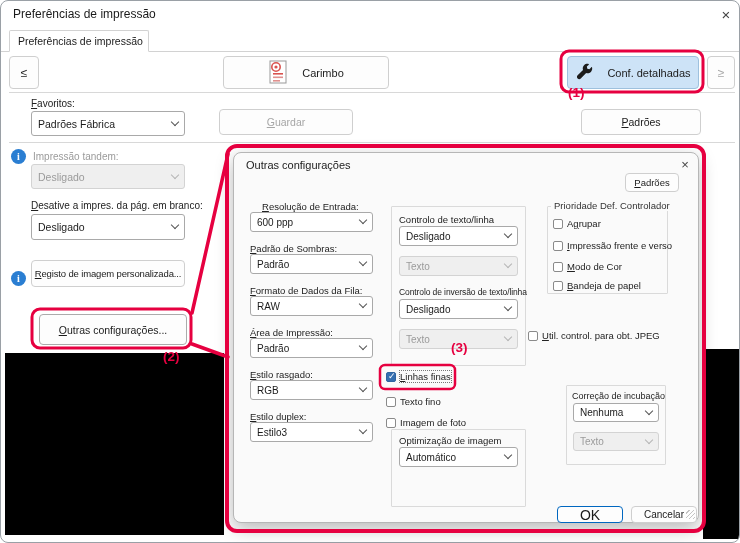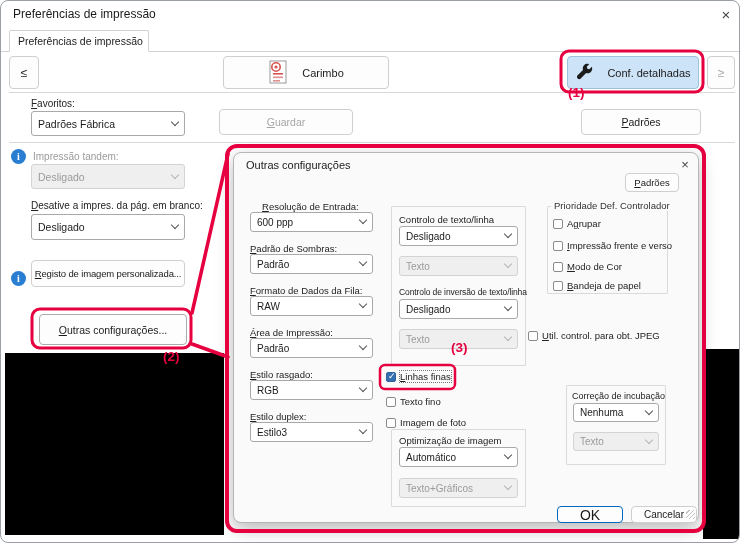--- a/index.html
+++ b/index.html
@@ -214,24 +214,20 @@
       <span class="chk"></span>
       <span class="cl">Imagem de foto</span>
     </div>
 
     <div class="grp" style="left:157px;top:276px;width:135px;height:78px"></div>
     <div class="lbl" style="left:165px;top:282px">Optimização de imagem</div>
     <div class="combo sm" style="left:165px;top:294px;width:119px;height:20px">
       <span>Automático</span>
         <span class="chev"></span>
     </div>
-    <div class="combo sm dis" style="left:165px;top:325px;width:119px;height:20px">
-      <span>Texto+Gráficos</span>
-        <span class="chev"></span>
-    </div>
 
     <div class="grp" style="left:313px;top:53px;width:121px;height:88px"></div>
     <div class="legend" style="left:317px;top:47px">Prioridade Def. Controlador</div>
     <div class="chkrow" style="left:319px;top:65px">
       <span class="chk"></span>
       <span class="cl">A<u>g</u>rupar</span>
     </div>
     <div class="chkrow" style="left:319px;top:87px">
       <span class="chk"></span>
       <span class="cl"><u>I</u>mpressão frente e verso</span>

